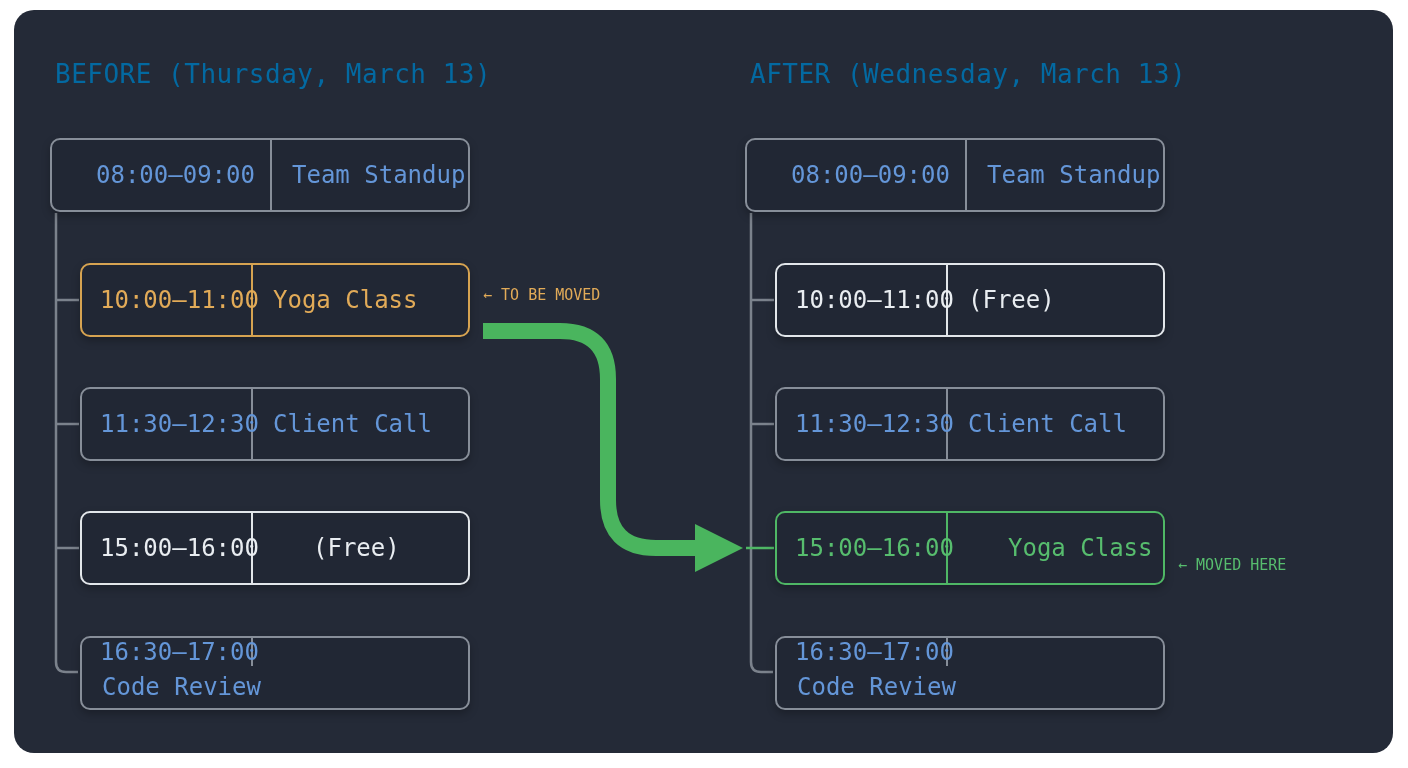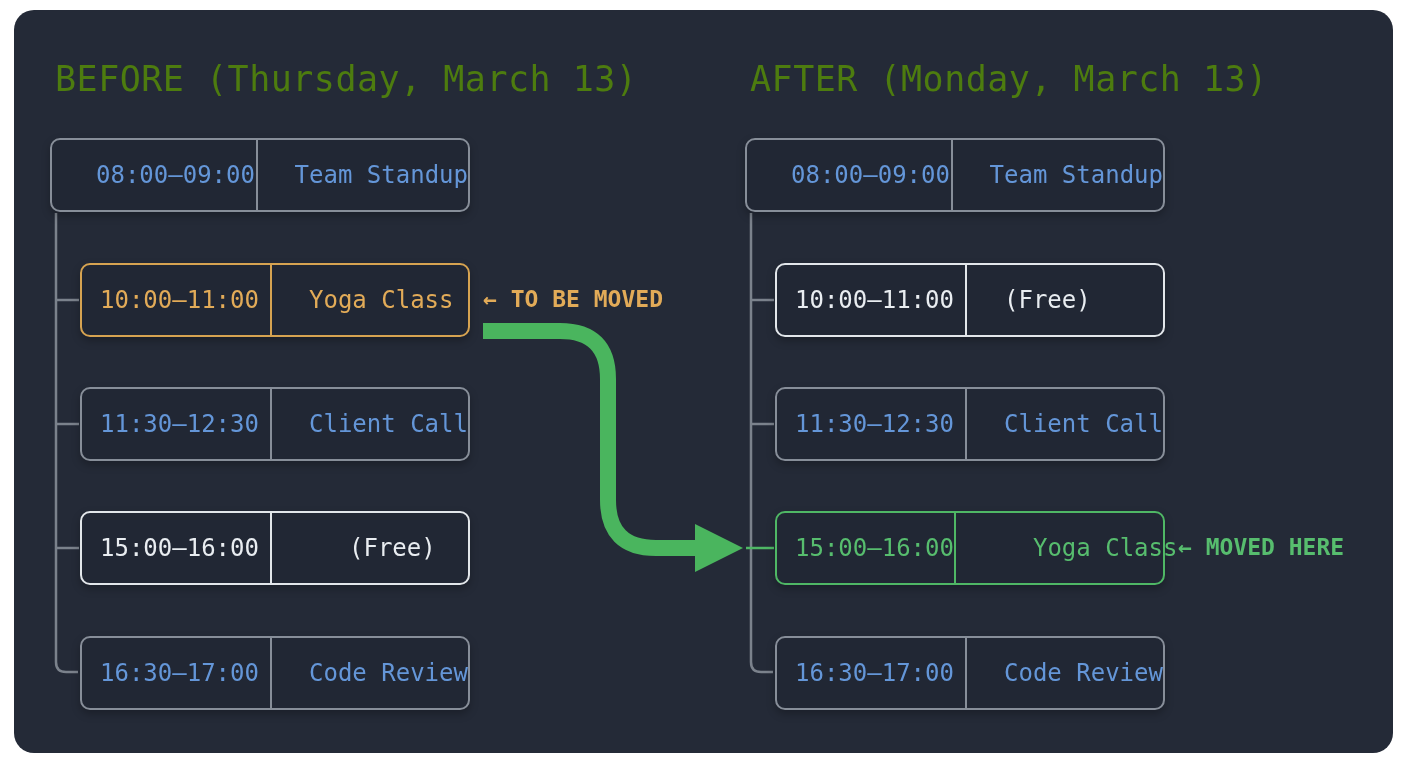--- a/index.html
+++ b/index.html
@@ -1,45 +1,45 @@
 <!DOCTYPE html>
 <html><head>
 <meta charset="utf-8">
 <style>
   html,body{margin:0;padding:0;background:#ffffff;}
   body{width:1408px;height:768px;overflow:hidden;position:relative;
        font-family:"DejaVu Sans Mono","Liberation Mono",monospace;}
   .canvas{position:absolute;left:0;top:0;width:1408px;height:768px;background:#ffffff;}
   .panel{position:absolute;left:14px;top:10px;width:1379px;height:743px;
          background:#242a37;border-radius:20px;}
-  .col-title{position:absolute;font-size:35px;color:#4d7c0f;letter-spacing:0.5px;
+  .col-title{position:absolute;font-size:26px;color:#0369a1;letter-spacing:0.5px;
              white-space:pre;}
   .title-before{left:55px;top:59px;}
   .title-after{left:750px;top:59px;}
   .slot{position:absolute;height:74px;display:flex;box-sizing:border-box;
         border:2px solid #878e99;border-radius:10px;background:#212734;
         box-shadow:0 4px 9px rgba(0,0,0,0.25);font-size:24px;color:#6496d8;}
   .slot .time{display:flex;align-items:center;box-sizing:border-box;
               padding-left:18px;border-right:2px solid #878e99;white-space:pre;}
-  .slot .name{display:flex;align-items:center;flex:1;padding-left:37px;white-space:pre;}
-  .row1{top:138px;} .row2{top:263px;} .row3{top:387px;justify-content:flex-end;} .row4{top:511px;gap:40px;} .row5{top:636px;}
+  .slot .name{display:flex;align-items:center;flex:1;padding-left:20px;white-space:pre;}
+  .row1{top:138px;} .row2{top:263px;} .row3{top:387px;justify-content:flex-end;} .row4{top:511px;gap:40px;} .row5{top:636px;flex-direction:column;}
   .l-first{left:50px;width:420px;}  .l-ind{left:80px;width:390px;}
   .r-first{left:745px;width:420px;} .r-ind{left:775px;width:390px;}
   .l-first .time,.r-first .time{width:220px;padding-left:44px;}
-  .l-ind .time,.r-ind .time{width:190px;}
+  .l-ind .time,.r-ind .time{width:171px;}
   .v-orange{border-color:#d6a351;color:#e2ab58;}
   .v-orange .time{border-right-color:#d6a351;}
   .v-white{border-color:#e2e6ea;color:#e9edf1;}
   .v-white .time{border-right-color:#e2e6ea;}
   .v-green{border-color:#4fb765;color:#57bd6e;}
   .v-green .time{border-right-color:#4fb765;}
   .overlay{position:absolute;left:0;top:0;width:1408px;height:768px;pointer-events:none;}
-  .annotation{position:absolute;font-size:23px;white-space:pre;font-weight:bold;}
+  .annotation{position:absolute;font-size:15px;white-space:pre;}
   .ann-before{left:483px;top:286px;color:#e2ab58;}
-  .ann-after{left:1178px;top:534px;color:#57bd6e;text-align:center;}
+  .ann-after{left:1178px;top:556px;color:#57bd6e;text-align:center;}
 </style>
 </head>
 <body>
 
 <div class="canvas">
   <div class="panel"></div>
 
   <svg class="overlay" viewBox="0 0 1408 768" xmlns="http://www.w3.org/2000/svg">
 
     <g stroke="#7b828c" stroke-width="2.5" fill="none">
@@ -80,21 +80,21 @@
     <div class="time">15:00–16:00</div>
     <div class="name">(Free)</div>
   </div>
   <div class="slot row5 l-ind">
     <div class="time">16:30–17:00</div>
     <div class="name">Code Review</div>
   </div>
 
   <div class="annotation ann-before">← TO BE MOVED</div>
 
-  <div class="col-title title-after">AFTER (Monday, March 13)</div>
+  <div class="col-title title-after">AFTER (Wednesday, March 13)</div>
 
   <div class="slot row1 r-first">
     <div class="time">08:00–09:00</div>
     <div class="name">Team Standup</div>
   </div>
   <div class="slot row2 r-ind v-white">
     <div class="time">10:00–11:00</div>
     <div class="name">(Free)</div>
   </div>
   <div class="slot row3 r-ind">

